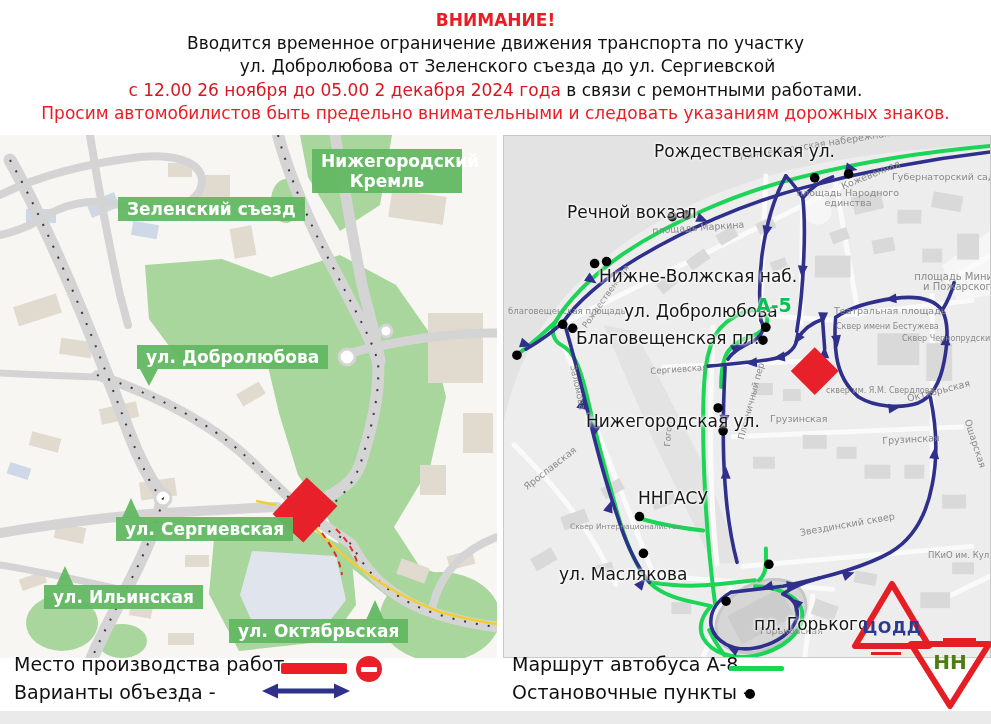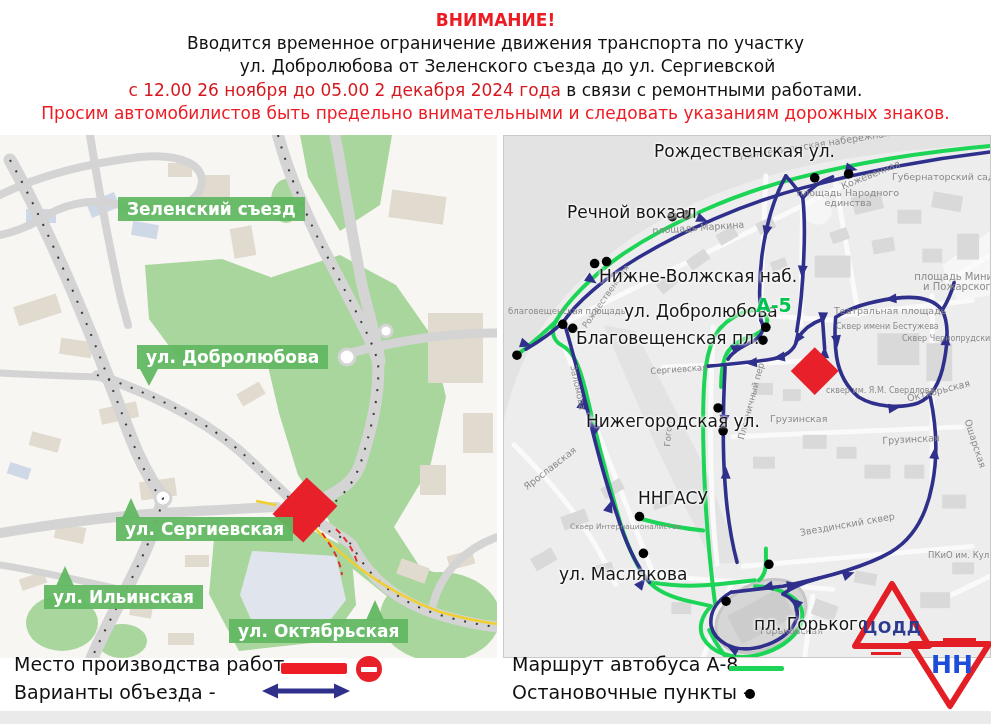--- a/index.html
+++ b/index.html
@@ -33,21 +33,21 @@
   .leg{position:absolute;font-size:19px;color:#101010;white-space:nowrap;}
   .redbar{position:absolute;left:281px;top:663px;width:66px;height:11px;background:#ee1c25;border-radius:2px;}
   .noentry{position:absolute;left:356px;top:656px;width:26px;height:26px;border-radius:50%;background:#e8202a;}
   .noentry::after{content:"";position:absolute;left:5px;top:10.5px;width:16px;height:5px;background:#fff;border-radius:1px;}
   .greenline{position:absolute;left:729px;top:666px;width:55px;height:5px;background:#1cd455;border-radius:2px;}
   .stopdot{position:absolute;left:745px;top:689px;width:10px;height:10px;border-radius:50%;background:#000;}
   .btmstrip{position:absolute;left:0;top:711px;width:991px;height:13px;background:#eaeaea;}
   
   #logo{position:absolute;left:843px;top:576px;width:148px;height:136px;z-index:30;}
   #logo .t1{position:absolute;left:14px;top:42px;width:70px;text-align:center;color:#2b3a8f;font-weight:bold;font-size:16px;letter-spacing:.5px;}
-  #logo .t2{position:absolute;left:88px;top:74px;width:38px;color:#1d4ed8;font-weight:bold;font-size:25px;}
+  #logo .t2{position:absolute;left:88px;top:74px;width:38px;text-align:center;color:#4d7c0f;font-weight:bold;font-size:20px;}
   .lmark{position:absolute;background:#e31e24;height:2.5px;}
 </style>
 </head>
 <body>
 
 <div id="page">
 
   <div class="hdr h2">Вводится временное ограничение движения транспорта по участку</div>
   <div class="hdr hdr-title">ВНИМАНИЕ!</div>
   <div class="hdr h3">ул. Добролюбова от Зеленского съезда до ул. Сергиевской</div>
@@ -133,20 +133,21 @@
       </g>
 
       <g fill="none" stroke="#e03030" stroke-width="2" stroke-dasharray="6 5">
         <path d="M322,398 C332,412 340,425 342,440"></path>
         <path d="M336,394 C346,404 353,414 357,427"></path>
       </g>
 
       <rect x="-21" y="-25" width="42" height="50" transform="translate(305,375) rotate(43)" fill="#e8202a"></rect>
     </svg>
 
+    <div class="glabel two" style="left:312px;top:14px;">Нижегородский Кремль</div>
     <div class="glabel" style="left:118px;top:62px;">Зеленский съезд</div>
     <div class="glabel" style="left:137px;top:210px;">ул. Добролюбова</div>
     <div class="ptr ptr-down" style="left:140px;top:234px;"></div>
     <div class="glabel" style="left:116px;top:382px;">ул. Сергиевская</div>
     <div class="ptr ptr-up" style="left:122px;top:363px;"></div>
     <div class="glabel" style="left:44px;top:450px;">ул. Ильинская</div>
     <div class="ptr ptr-up" style="left:56px;top:431px;"></div>
     <div class="glabel" style="left:229px;top:484px;">ул. Октябрьская</div>
     <div class="ptr ptr-up" style="left:366px;top:465px;"></div>
   </div>

